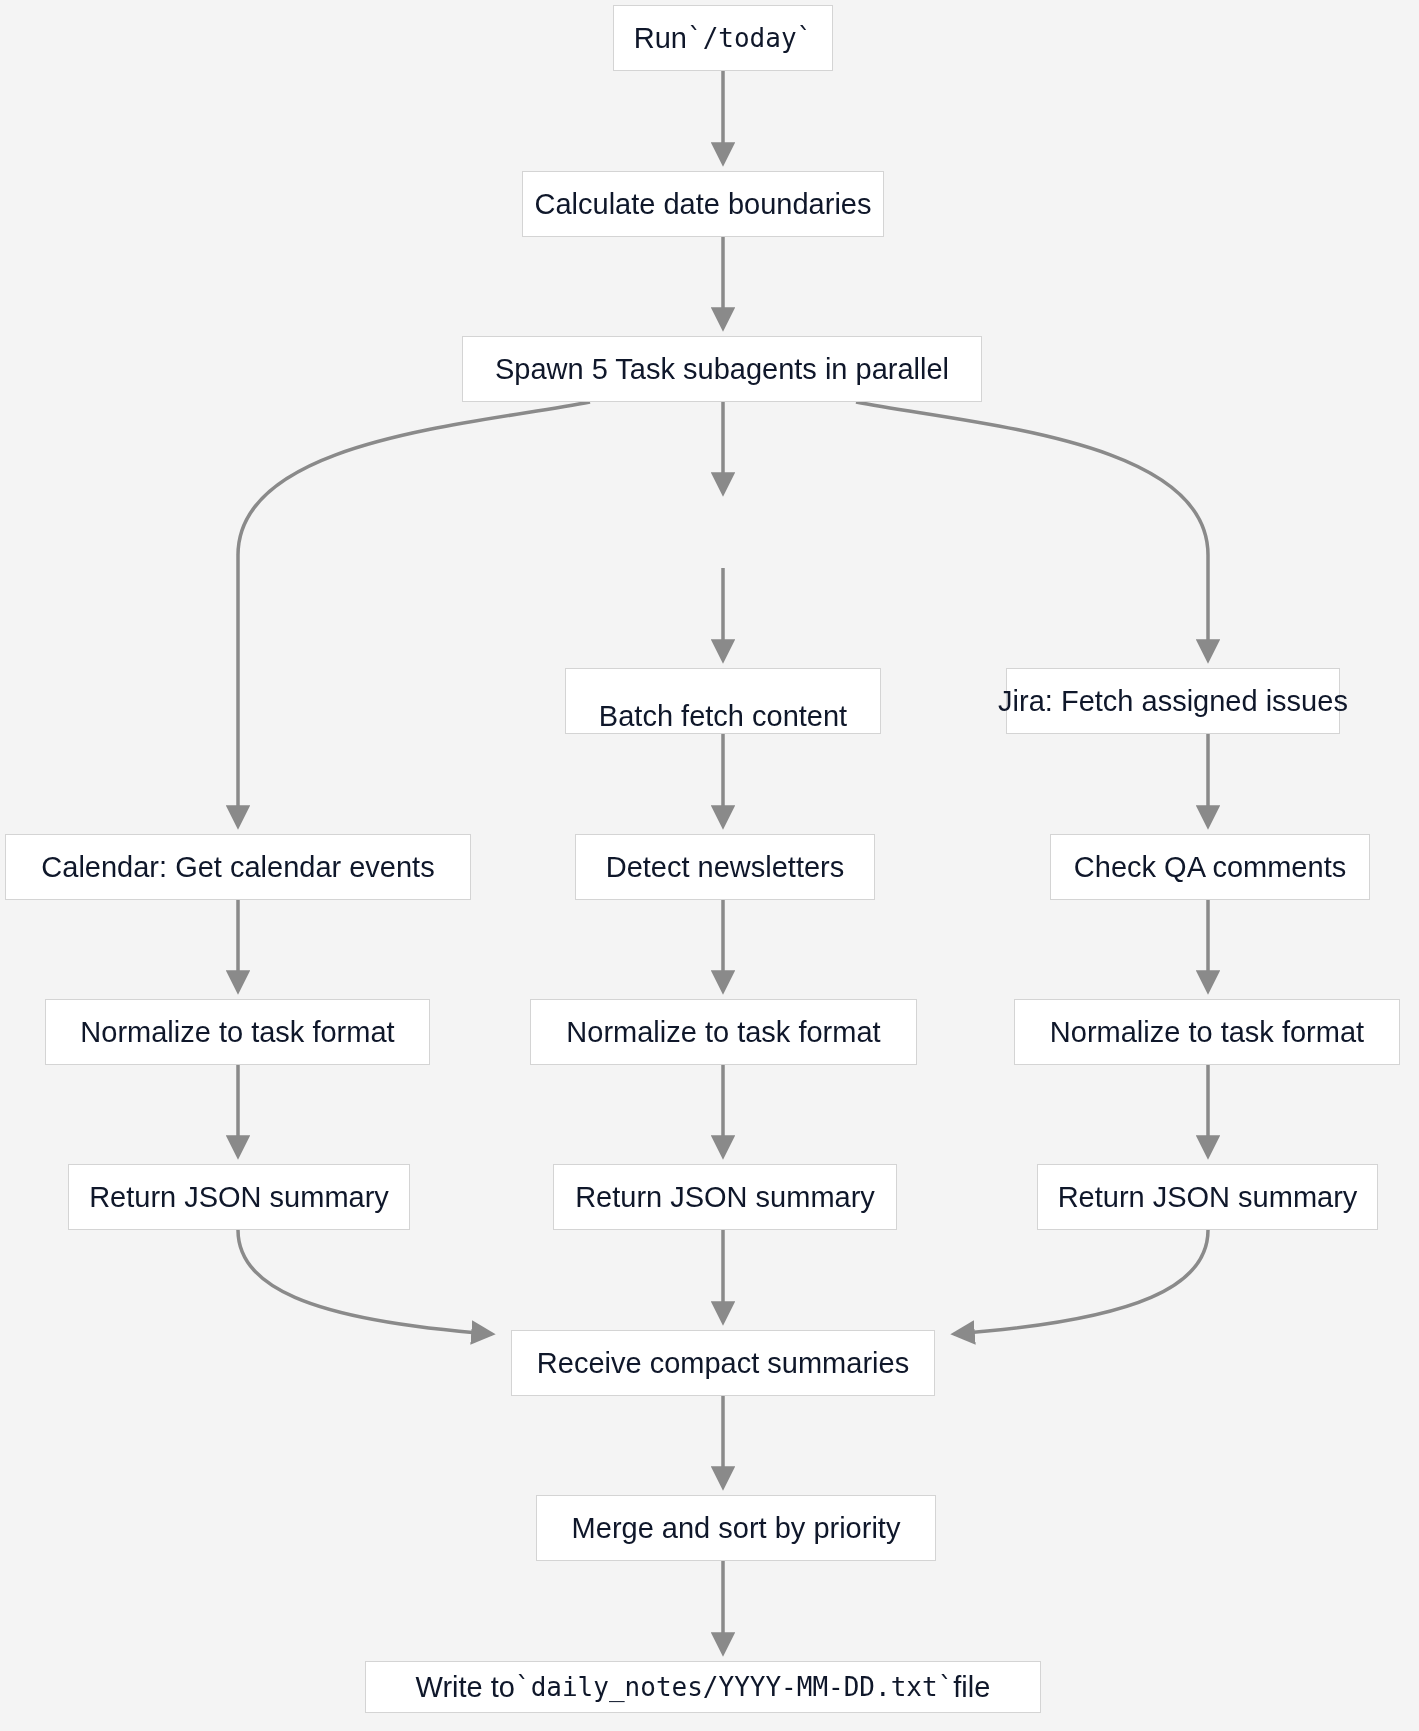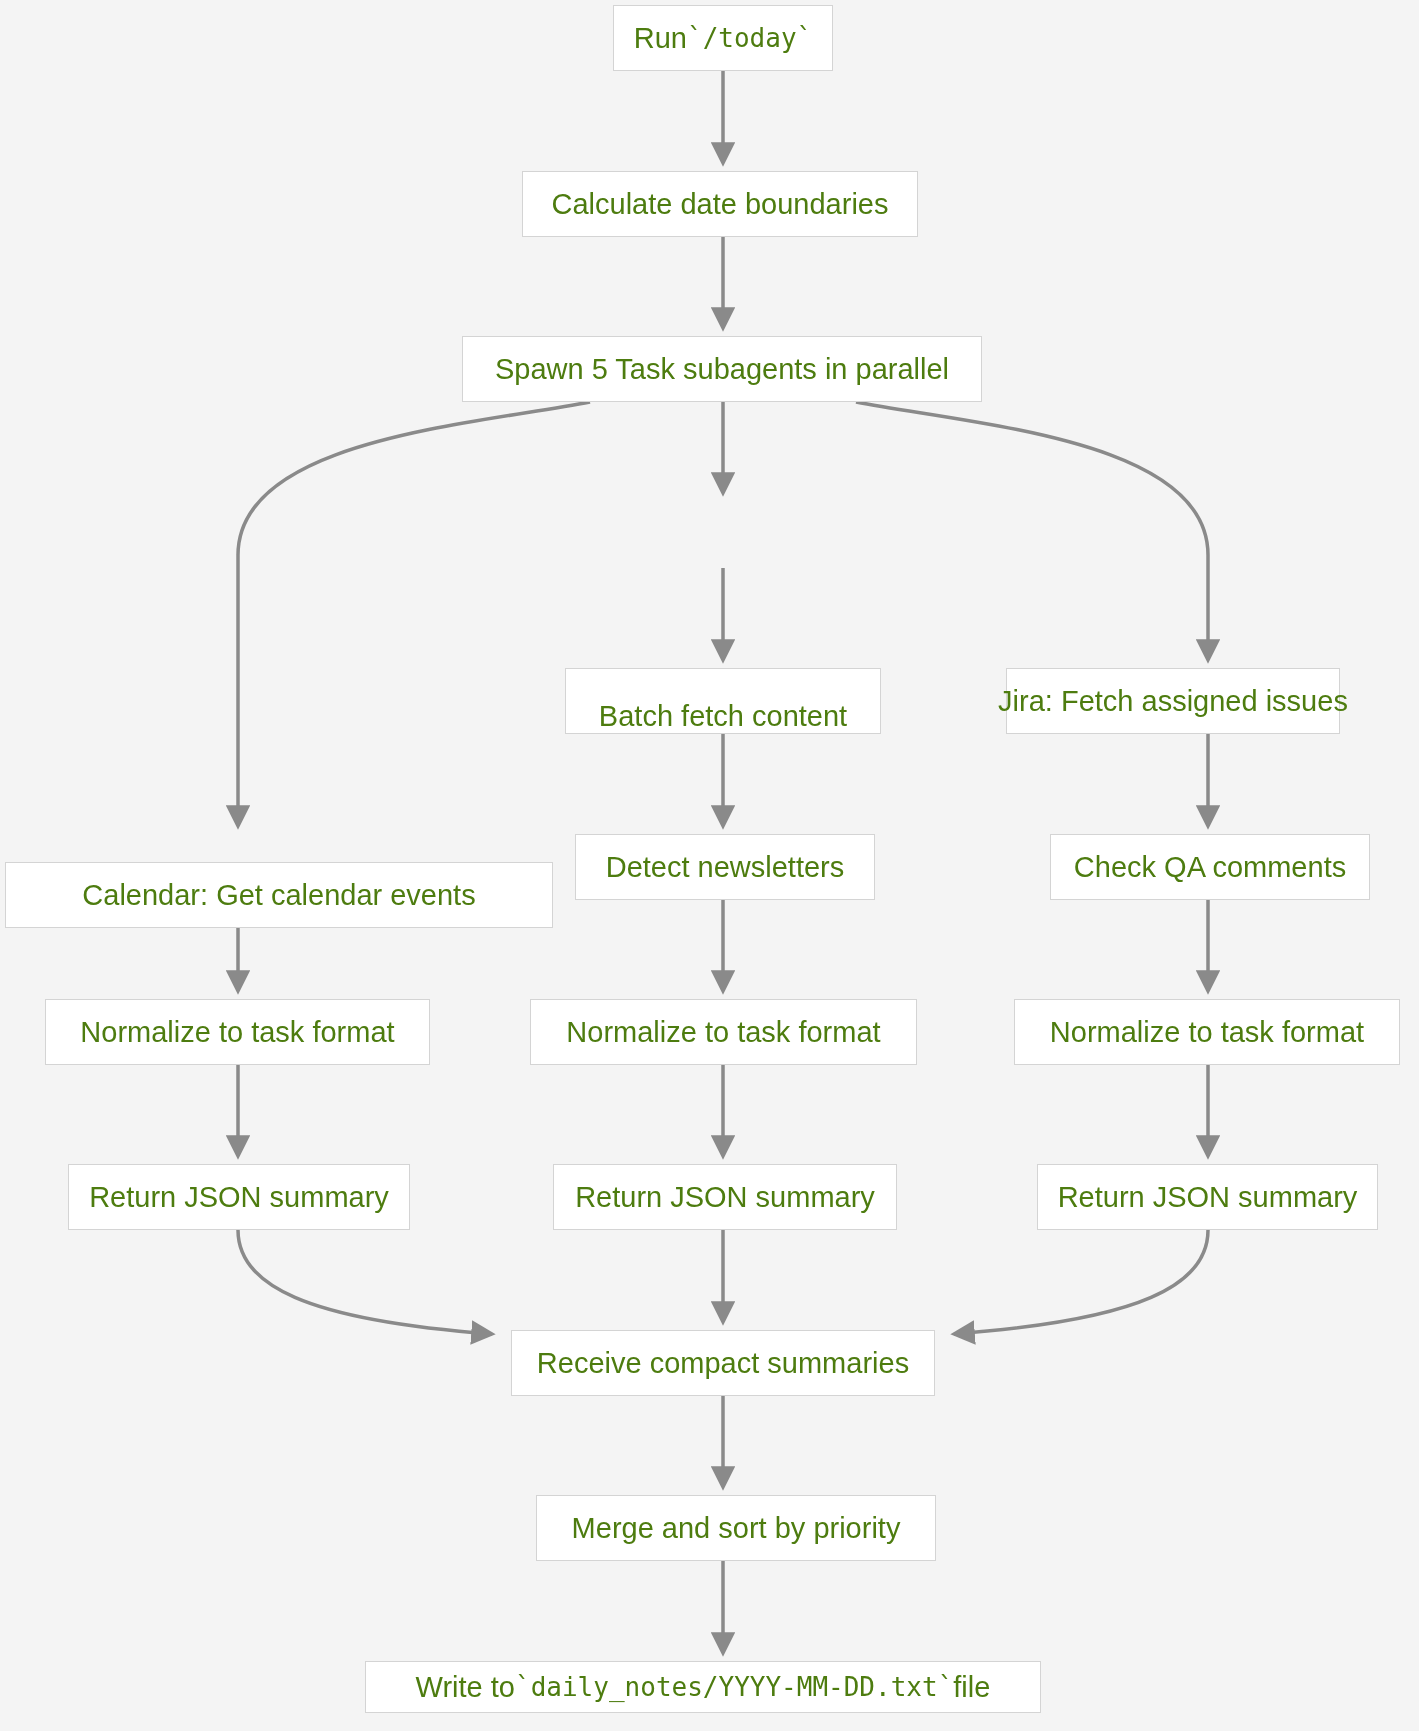--- a/index.html
+++ b/index.html
@@ -9,21 +9,21 @@
     background:#f4f4f4;
     font-family:"Liberation Sans","DejaVu Sans",sans-serif;
     overflow:hidden;
   }
   .edges{position:absolute;left:0;top:0;z-index:1;}
   .node{
     position:absolute;z-index:2;
     box-sizing:border-box;
     background:#ffffff;
     border:1px solid #d4d4d4;
-    color:#4d7c0f;
+    color:#0f172a;
     font-size:29px;
     display:flex;align-items:center;justify-content:center;
     white-space:nowrap;
     text-align:center;
   }
   .node .code{
     font-family:"DejaVu Sans Mono","Liberation Mono",monospace;
     font-size:26px;
   }
 </style>
@@ -59,38 +59,38 @@
       <path d="M723,1396 L723,1487" marker-end="url(#arrow)"></path>
       <path d="M723,1561 L723,1653" marker-end="url(#arrow)"></path>
     </g>
   </svg>
 
   <div class="node" style="left:613px;top:5px;width:220px;height:66px;">
     <span>Run </span>
       <span class="code">`/today`</span>
   </div>
 
-  <div class="node" style="left:522px;top:171px;width:396px;height:66px;">
+  <div class="node" style="left:522px;top:171px;width:362px;height:66px;">
     <span>Calculate date boundaries</span>
   </div>
 
   <div class="node" style="left:462px;top:336px;width:520px;height:66px;">
     <span>Spawn 5 Task subagents in parallel</span>
   </div>
 
 
   <div class="node" style="left:565px;top:668px;width:316px;height:66px;align-items:flex-end;">
     <span>Batch fetch content</span>
   </div>
 
   <div class="node" style="left:1006px;top:668px;width:334px;height:66px;">
     <span>Jira: Fetch assigned issues</span>
   </div>
 
-  <div class="node" style="left:5px;top:834px;width:548px;height:66px;margin-top:28px;">
+  <div class="node" style="left:5px;top:834px;width:466px;height:66px;">
     <span>Calendar: Get calendar events</span>
   </div>
 
   <div class="node" style="left:575px;top:834px;width:300px;height:66px;">
     <span>Detect newsletters</span>
   </div>
 
   <div class="node" style="left:1050px;top:834px;width:320px;height:66px;justify-content:center;">
     <span>Check QA comments</span>
   </div>

